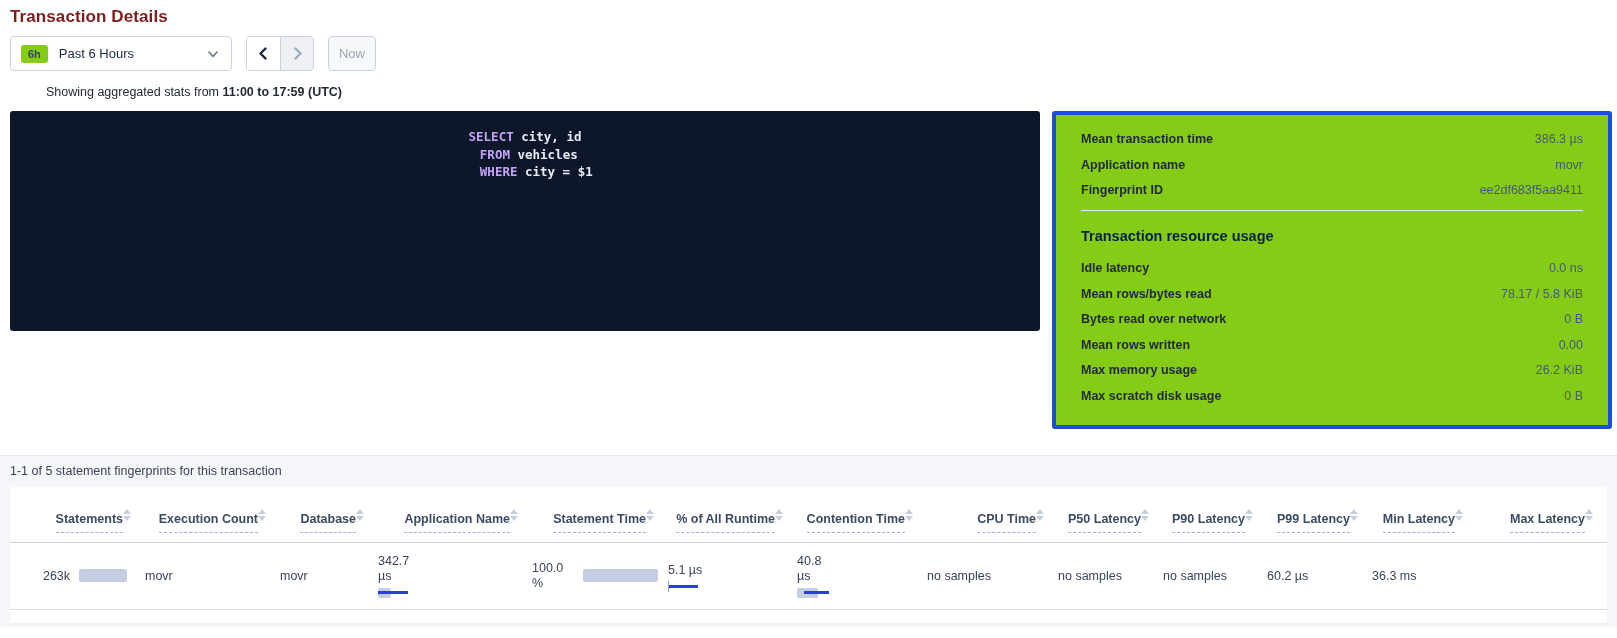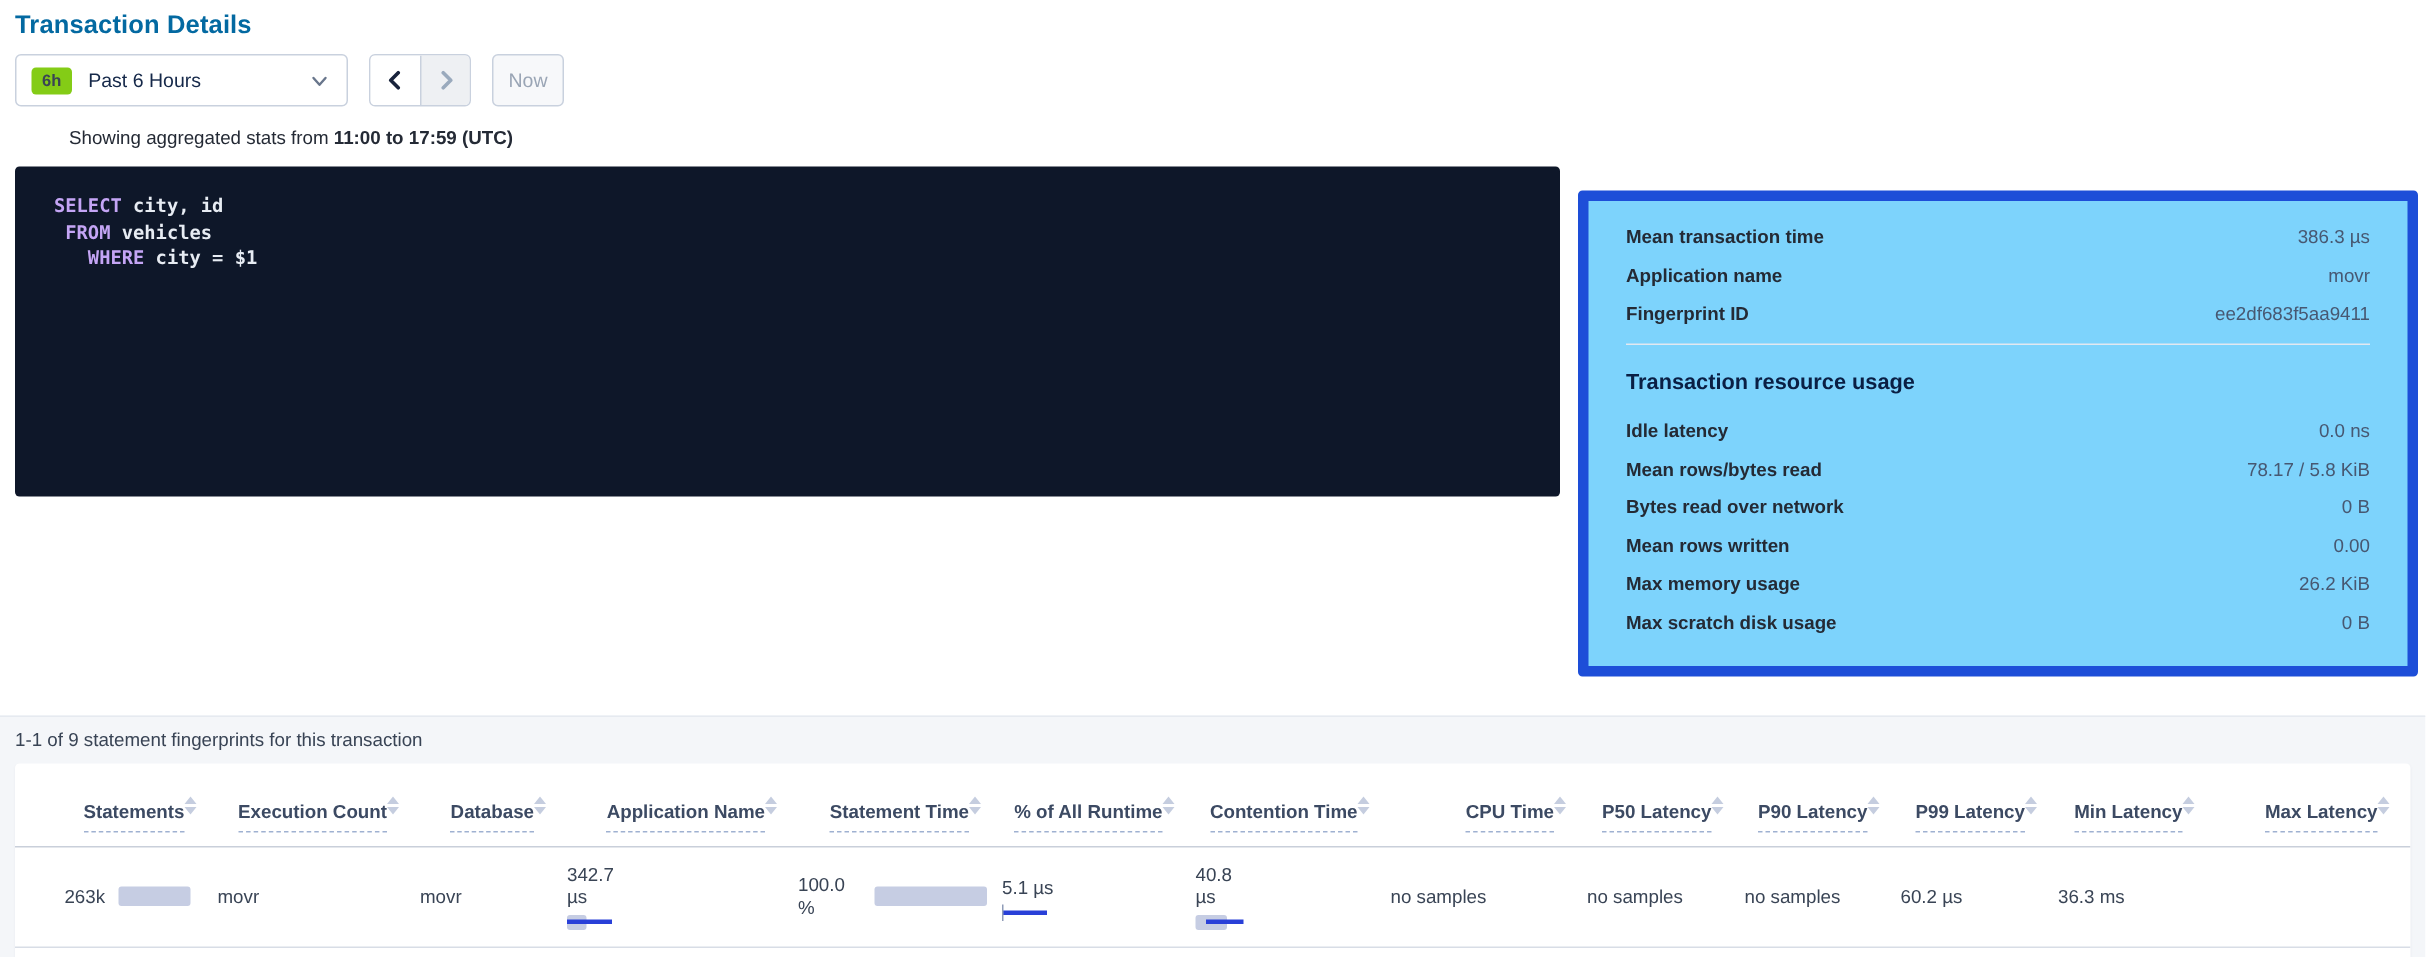--- a/index.html
+++ b/index.html
@@ -1,21 +1,21 @@
 <!DOCTYPE html>
 <html><head>
 <meta charset="utf-8">
 <style>
   * { margin:0; padding:0; box-sizing:border-box; }
   html,body { width:1617px; height:638px; background:#fff; overflow:hidden;
     font-family:"Liberation Sans", sans-serif; color:#394455; }
   .page-top { padding:7px 5px 0 10px; }
 
   
-  .page-title { font-size:17px; font-weight:700; color:#0369a1; letter-spacing:.1px; }
+  .page-title { font-size:17px; font-weight:700; color:#7f1d1d; letter-spacing:.1px; }
 
   .controls { display:flex; align-items:center; margin-top:9px; height:35px; }
   .time-picker { width:222px; height:35px; background:#fff; border:1px solid #c9d1de;
     border-radius:4px; display:flex; align-items:center; padding:0 12px 0 10px; cursor:pointer; }
   .tp-badge { background:#84cc16; color:#394455; font-size:11px; font-weight:700;
     padding:3px 7px; border-radius:3px; }
   .tp-label { font-size:13px; color:#152849; margin-left:11px; }
   .tp-chevron { margin-left:auto; display:flex; }
 
   .arrow-group { display:flex; margin-left:14px; border:1px solid #c9d1de; border-radius:4px; overflow:hidden; height:35px; }
@@ -25,27 +25,27 @@
 
   .now-btn { margin-left:14px; height:35px; width:48px; border:1px solid #c9d1de; border-radius:4px;
     background:#f7f8fa; color:#9aa5b5; font-size:13px; font-family:inherit; cursor:default; }
 
   .stats-line { margin-top:14px; font-size:12.5px; color:#242a35;margin-left:36px; }
   .stats-line b { font-weight:700; }
 
   
   .content-row { display:flex; gap:12px; margin-top:12px; align-items:flex-start; }
 
-  .sql-box { flex:0 0 1030px; height:220px; background:#0e1729; border-radius:3px; padding:17px 26px; }
+  .sql-box { flex:0 0 1030px; height:220px; background:#0e1729; border-radius:3px; padding:17px 26px;text-align:center; }
   .sql-box pre { font-family:"DejaVu Sans Mono", monospace; font-size:12.5px; font-weight:700;
     line-height:17.5px; color:#e7ecf3; white-space:pre; }
   .sql-box .kw { color:#c4a5f5; }
 
-  .summary-panel { width:560px; background:#7dd3fc; border:7px solid #1d4ed8; border-radius:3px;
-    padding:17px 25px 22px;margin-top:16px; }
+  .summary-panel { width:560px; background:#84cc16; border:4px solid #1d4ed8; border-radius:3px;
+    padding:17px 25px 22px; }
   .sum-row { display:flex; justify-content:space-between; align-items:baseline; margin-bottom:11.5px; }
   .sum-row:last-child { margin-bottom:0; }
   .sum-label { font-size:12.5px; font-weight:700; color:#242a35; }
   .sum-value { font-size:12.5px; color:#475872; }
   .panel-divider { border:none; border-top:1px solid #e2e8f0; margin:13px 0 17px; }
   .panel-section-title { font-size:14.5px; font-weight:700; color:#0a1f44; margin-bottom:17px; }
 
   
   .bottom-section { margin-top:26px; background:#f4f6f9; border-top:1px solid #e6eaf0;
     padding:8px 10px 0; height:172px; }
@@ -164,21 +164,21 @@
       </div>
       <div class="sum-row">
         <span class="sum-label">Max scratch disk usage</span>
         <span class="sum-value">0 B</span>
       </div>
     </div>
   </div>
 </div>
 
 <div class="bottom-section">
-  <p class="results-count">1-1 of 9 statement fingerprints for this transaction</p>
+  <p class="results-count">1-1 of 5 statement fingerprints for this transaction</p>
 
   <div class="table-card">
     <div class="t-grid t-head">
       <div class="th-cell">
           <span class="th-label">Statements</span>
           <span class="sort">
             <i class="up"></i>
             <i class="down"></i>
           </span>
         </div>

